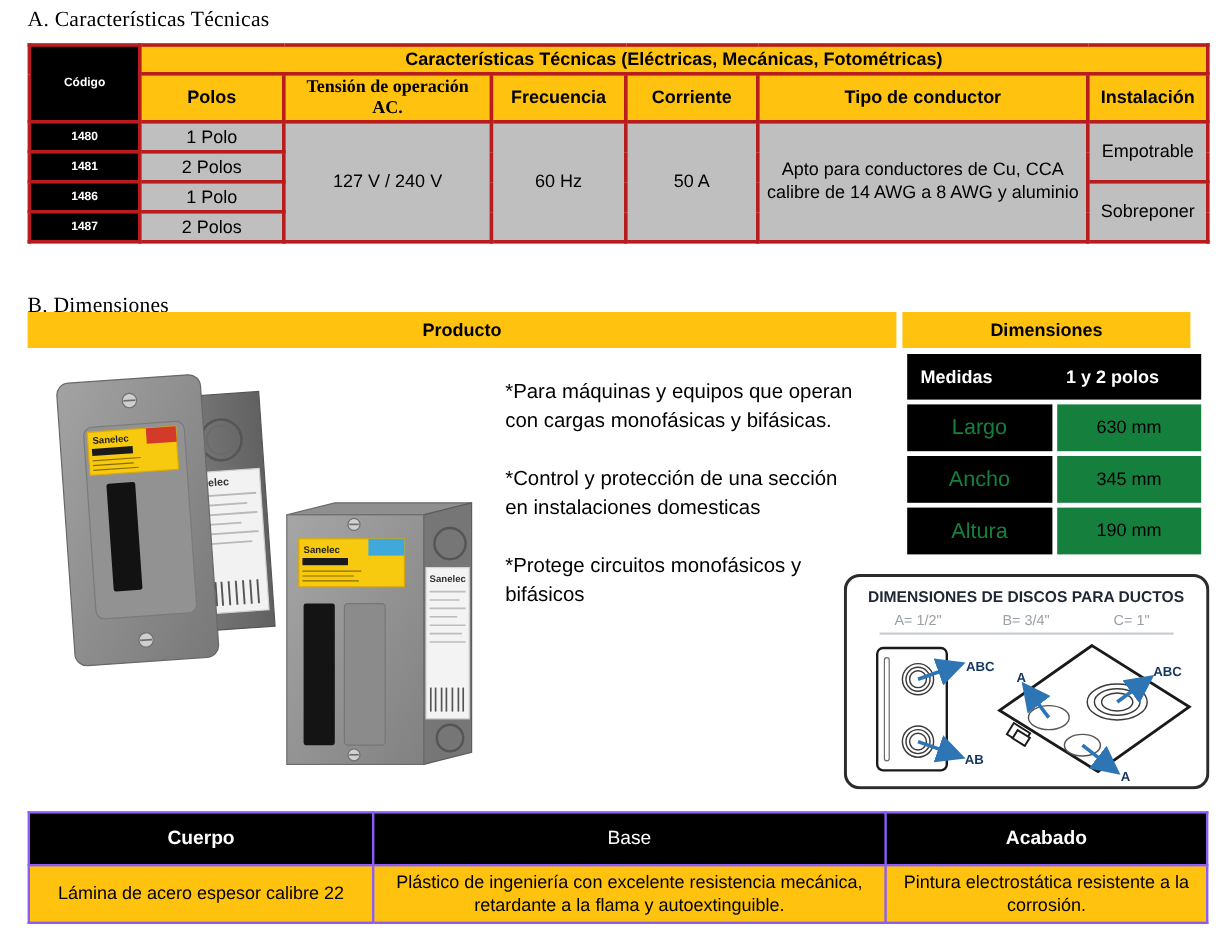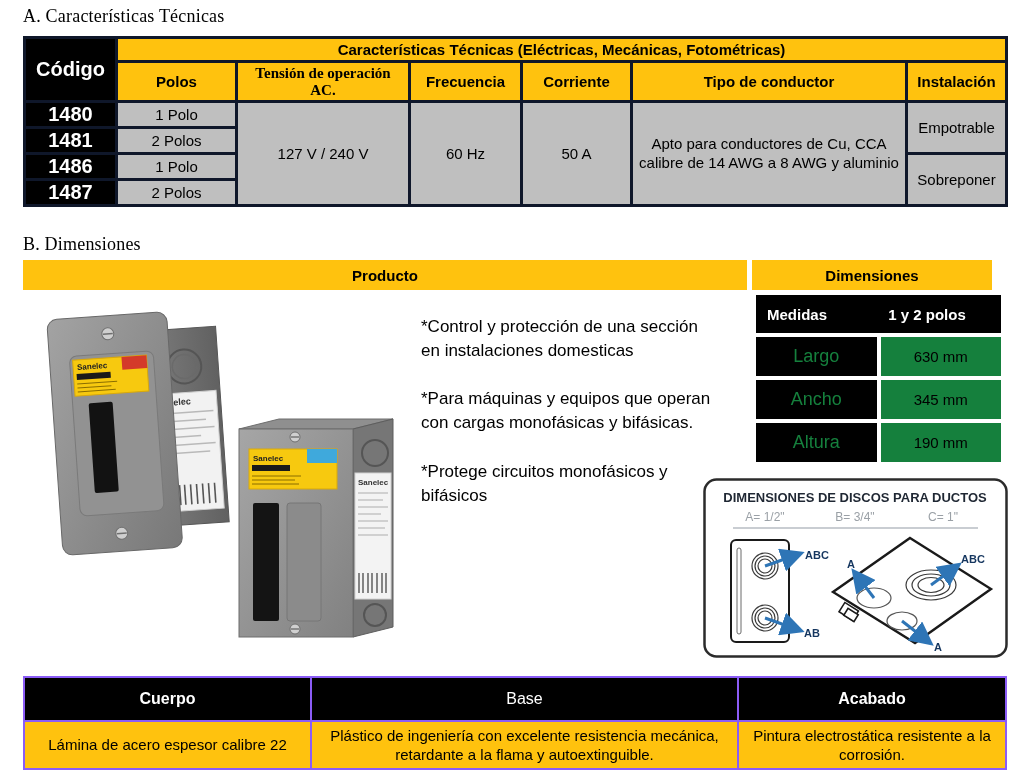--- a/index.html
+++ b/index.html
@@ -8,22 +8,22 @@
     font-family:"Liberation Sans", sans-serif; overflow:hidden;
   }
   .sec-title {
     position:absolute; left:23px;
     font-family:"Liberation Serif", serif;
     font-size:18px; color:#000; letter-spacing:0.2px;
   }
   
   table.tech { position:absolute; left:23px; top:36px; width:982px;
     border-collapse:collapse; table-layout:fixed; }
-  .tech th, .tech td { border:3px solid #0f172a; padding:0 4px; text-align:center; vertical-align:middle; }
-  .cell-black { background:#000000; color:#ffffff; font-weight:bold; font-size:20px; }
+  .tech th, .tech td { border:3px solid #b91c1c; padding:0 4px; text-align:center; vertical-align:middle; }
+  .cell-black { background:#000000; color:#ffffff; font-weight:bold; font-size:10px; }
   .cell-yellow { background:#FFC20E; color:#000000; font-weight:bold; font-size:15px; }
   .cell-gray  { background:#BFBFBF; color:#000000; font-size:15px; }
   .tech .row-group { height:24px; }
   .tech .row-sub { height:40px; }
   .tech .row-data { height:25px; }
   .tension-h { padding:0 26px;font-family:Liberation Serif, serif; }
   .tipo-cell { padding:0 30px; line-height:1.25; }
   .polos { border-top-color:#BFBFBF; border-bottom-color:#BFBFBF; }
   .polos-first { border-top-color:#ffffff; }
   .polos-last { border-bottom-color:#ffffff; }
@@ -109,21 +109,21 @@
       <td class="cell-gray polos">1 Polo</td>
       <td class="cell-gray inst-bottom" rowspan="2">Sobreponer</td>
     </tr>
     <tr class="row-data">
       <td class="cell-black">1487</td>
       <td class="cell-gray polos polos-last">2 Polos</td>
     </tr>
   </tbody>
     </table>
 
-  <div class="sec-title" style="top:234px;">B. Dimensiones</div>
+  <div class="sec-title" style="top:244px;">B. Dimensiones</div>
 
   <div class="sec-b">
     <div class="bar bar-producto">Producto</div>
     <div class="bar bar-dimensiones">Dimensiones</div>
 
     <svg class="prod1" width="212" height="272" viewBox="0 0 212 272">
       <defs>
         <linearGradient id="g1" x1="0" y1="0" x2="1" y2="1">
           <stop offset="0" stop-color="#a3a3a3"></stop>
             <stop offset="1" stop-color="#787878"></stop>
@@ -221,22 +221,22 @@
       <g stroke="#8a6d00" stroke-width="1">
           <line x1="27" y1="61" x2="76" y2="61"></line>
           <line x1="27" y1="65" x2="70" y2="65"></line>
           <line x1="27" y1="69" x2="74" y2="69"></line>
         </g>
       <rect x="28" y="88" width="26" height="118" rx="2" fill="#141414"></rect>
       <rect x="62" y="88" width="34" height="118" rx="3" fill="#8b8b8b" stroke="#767676"></rect>
     </svg>
 
     <div class="bullets">
+      <p>*Para máquinas y equipos que operan con cargas monofásicas y bifásicas.</p>
       <p>*Control y protección de una sección en instalaciones domesticas</p>
-      <p>*Para máquinas y equipos que operan con cargas monofásicas y bifásicas.</p>
       <p>*Protege circuitos monofásicos y bifásicos</p>
     </div>
 
     <table class="dims">
       <tbody>
           <tr>
         <td class="hdr" colspan="2">
           <div class="hdr-flex">
             <span class="h-left">Medidas</span>
             <span class="h-right">1 y 2 polos</span>

